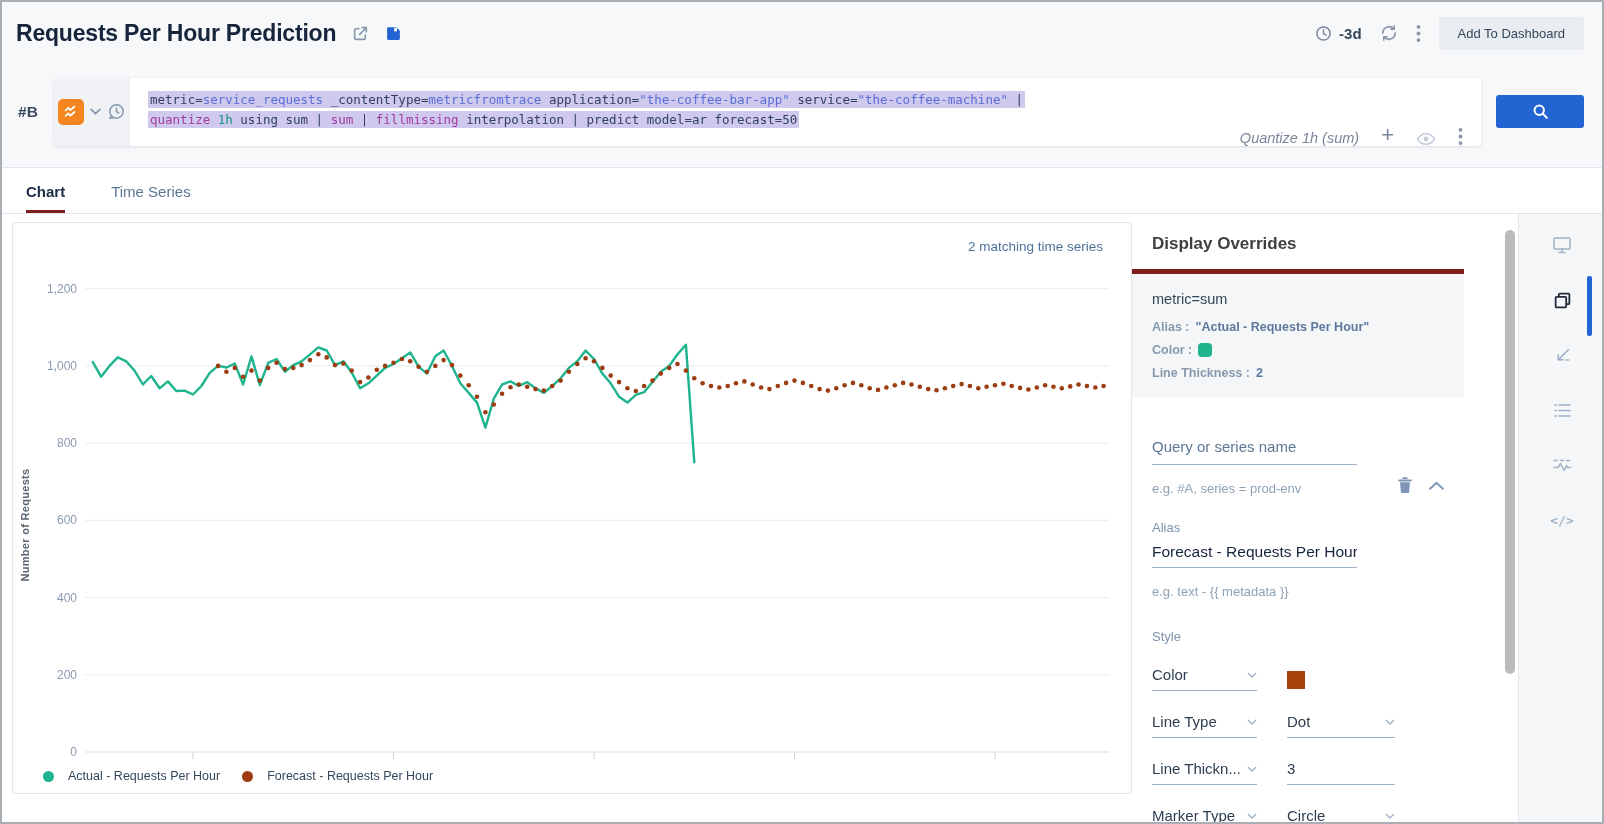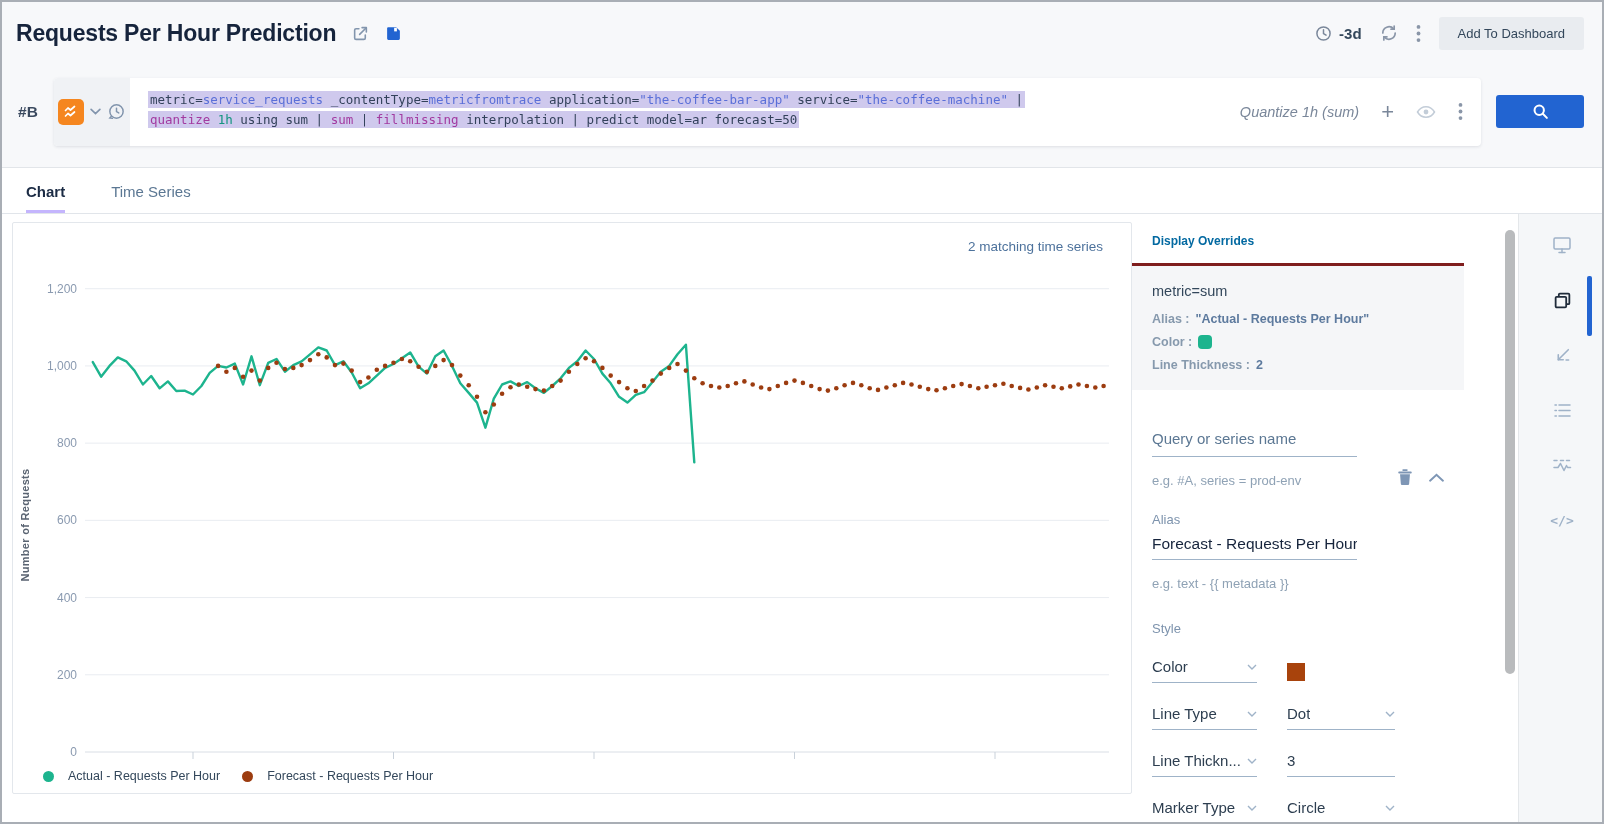--- a/index.html
+++ b/index.html
@@ -24,42 +24,42 @@
 
   
   .query-section { height:104px; background:#f7f8fa; border-bottom:1px solid #e2e5e9; display:flex; align-items:center; padding:0 18px 8px 0; }
   .query-ref { width:52px; text-align:center; font-size:15.5px; font-weight:600; color:#3b4a5f; }
   .query-card { flex:1; height:68px; background:#fff; border-radius:4px; box-shadow:0 1px 3px rgba(40,50,70,.12); display:flex; align-items:stretch; overflow:hidden; }
   .q-icons { width:76px; background:#f0f2f5; display:flex; align-items:center; justify-content:center; gap:6px; flex:none; }
   .metrics-chip { width:26px; height:26px; border-radius:5px; background:#f5861f; display:flex; align-items:center; justify-content:center; }
   .q-text { flex:1; padding:12px 14px 0 18px; font-family:"DejaVu Sans Mono", monospace; font-size:12.5px; line-height:1.6; overflow:hidden; white-space:nowrap; cursor:text; }
   .hl { background:#cfc9ed; padding:1px 2px; }
   .tok-p { color:#33425b; } .tok-v { color:#5a6fd8; } .tok-k { color:#a23aa0; } .tok-n { color:#13947f; }
-  .q-right { display:flex; align-items:center; gap:22px; padding:0 18px 0 8px; flex:none; }
+  .q-right { display:flex; align-items:flex-end; gap:22px; padding:0 18px 0 8px; flex:none; }
   .quantize-label { font-size:14.5px; font-style:italic; color:#7a879a; white-space:nowrap; }
   .plus-glyph { font-size:22px; color:#7a879a; font-weight:400; line-height:1; cursor:pointer; }
   .search-btn { width:88px; height:33px; margin-left:15px; background:#2264d1; border:none; border-radius:3px; display:flex; align-items:center; justify-content:center; cursor:pointer; flex:none; }
 
   
   .tabs-row { height:46px; background:#fff; border-bottom:1px solid #e1e5ea; padding-left:24px; display:flex; align-items:flex-end; gap:46px; }
   .tab { font-size:15px; padding-bottom:13px; cursor:pointer; color:#5b7793; }
-  .tab.active { color:#1b2b44; font-weight:700; border-bottom:3px solid #c4b5fd; padding-bottom:10px; }
+  .tab.active { color:#1b2b44; font-weight:700; border-bottom:3px solid #7f1d1d; padding-bottom:10px; }
 
   
   .main { display:flex; height:608px; background:#fff; }
   .chart-card { margin:8px 0 0 10px; width:1120px; height:572px; background:#fff; border:1px solid #e3e7ec; border-radius:2px; position:relative; flex:none; }
   .matching { position:absolute; top:16px; right:28px; font-size:13.5px; color:#4d729c; }
   .ylabel { position:absolute; left:-128px; top:296px; width:280px; text-align:center; transform:rotate(-90deg); font-size:11px; font-weight:700; color:#5a6472; letter-spacing:.3px; }
   .legend { position:absolute; left:30px; bottom:10px; display:flex; gap:22px; align-items:center; }
   .legend-item { display:flex; align-items:center; gap:14px; font-size:12.5px; color:#33475b; }
   .legend-dot { width:11px; height:11px; border-radius:50%; flex:none; }
 
   
   .panel { width:332px; flex:none; background:#fff; overflow:hidden; }
-  .panel-title { font-size:12px; font-weight:700; color:#0369a1; padding:20px 20px 15px 20px; border-bottom:3px solid #7f1d1d; }
+  .panel-title { font-size:17px; font-weight:700; color:#404040; padding:20px 20px 15px 20px; border-bottom:5px solid #7f1d1d; }
   .ov-summary { background:#f5f6f8; padding:17px 20px 18px 20px; }
   .ov-metric { font-size:14.5px; color:#33475b; margin-bottom:13px; }
   .ov-row { font-size:12.5px; color:#8699ad; font-weight:600; margin-bottom:9px; display:flex; align-items:center; gap:6px; }
   .ov-val { color:#5d7a9e; font-weight:700; }
   .swatch-sm { width:14px; height:14px; border-radius:4px; display:inline-block; }
   .panel-form { padding:0 20px; }
   .fld-label-lg { font-size:15px; color:#5b7793; margin-top:40px; }
   .input-line { border-bottom:1px solid #9fb3c8; height:10px; width:205px; }
   .helper { font-size:13px; color:#8fa2b5; margin-top:16px; }
   .series-row { display:flex; align-items:flex-end; gap:18px; }

